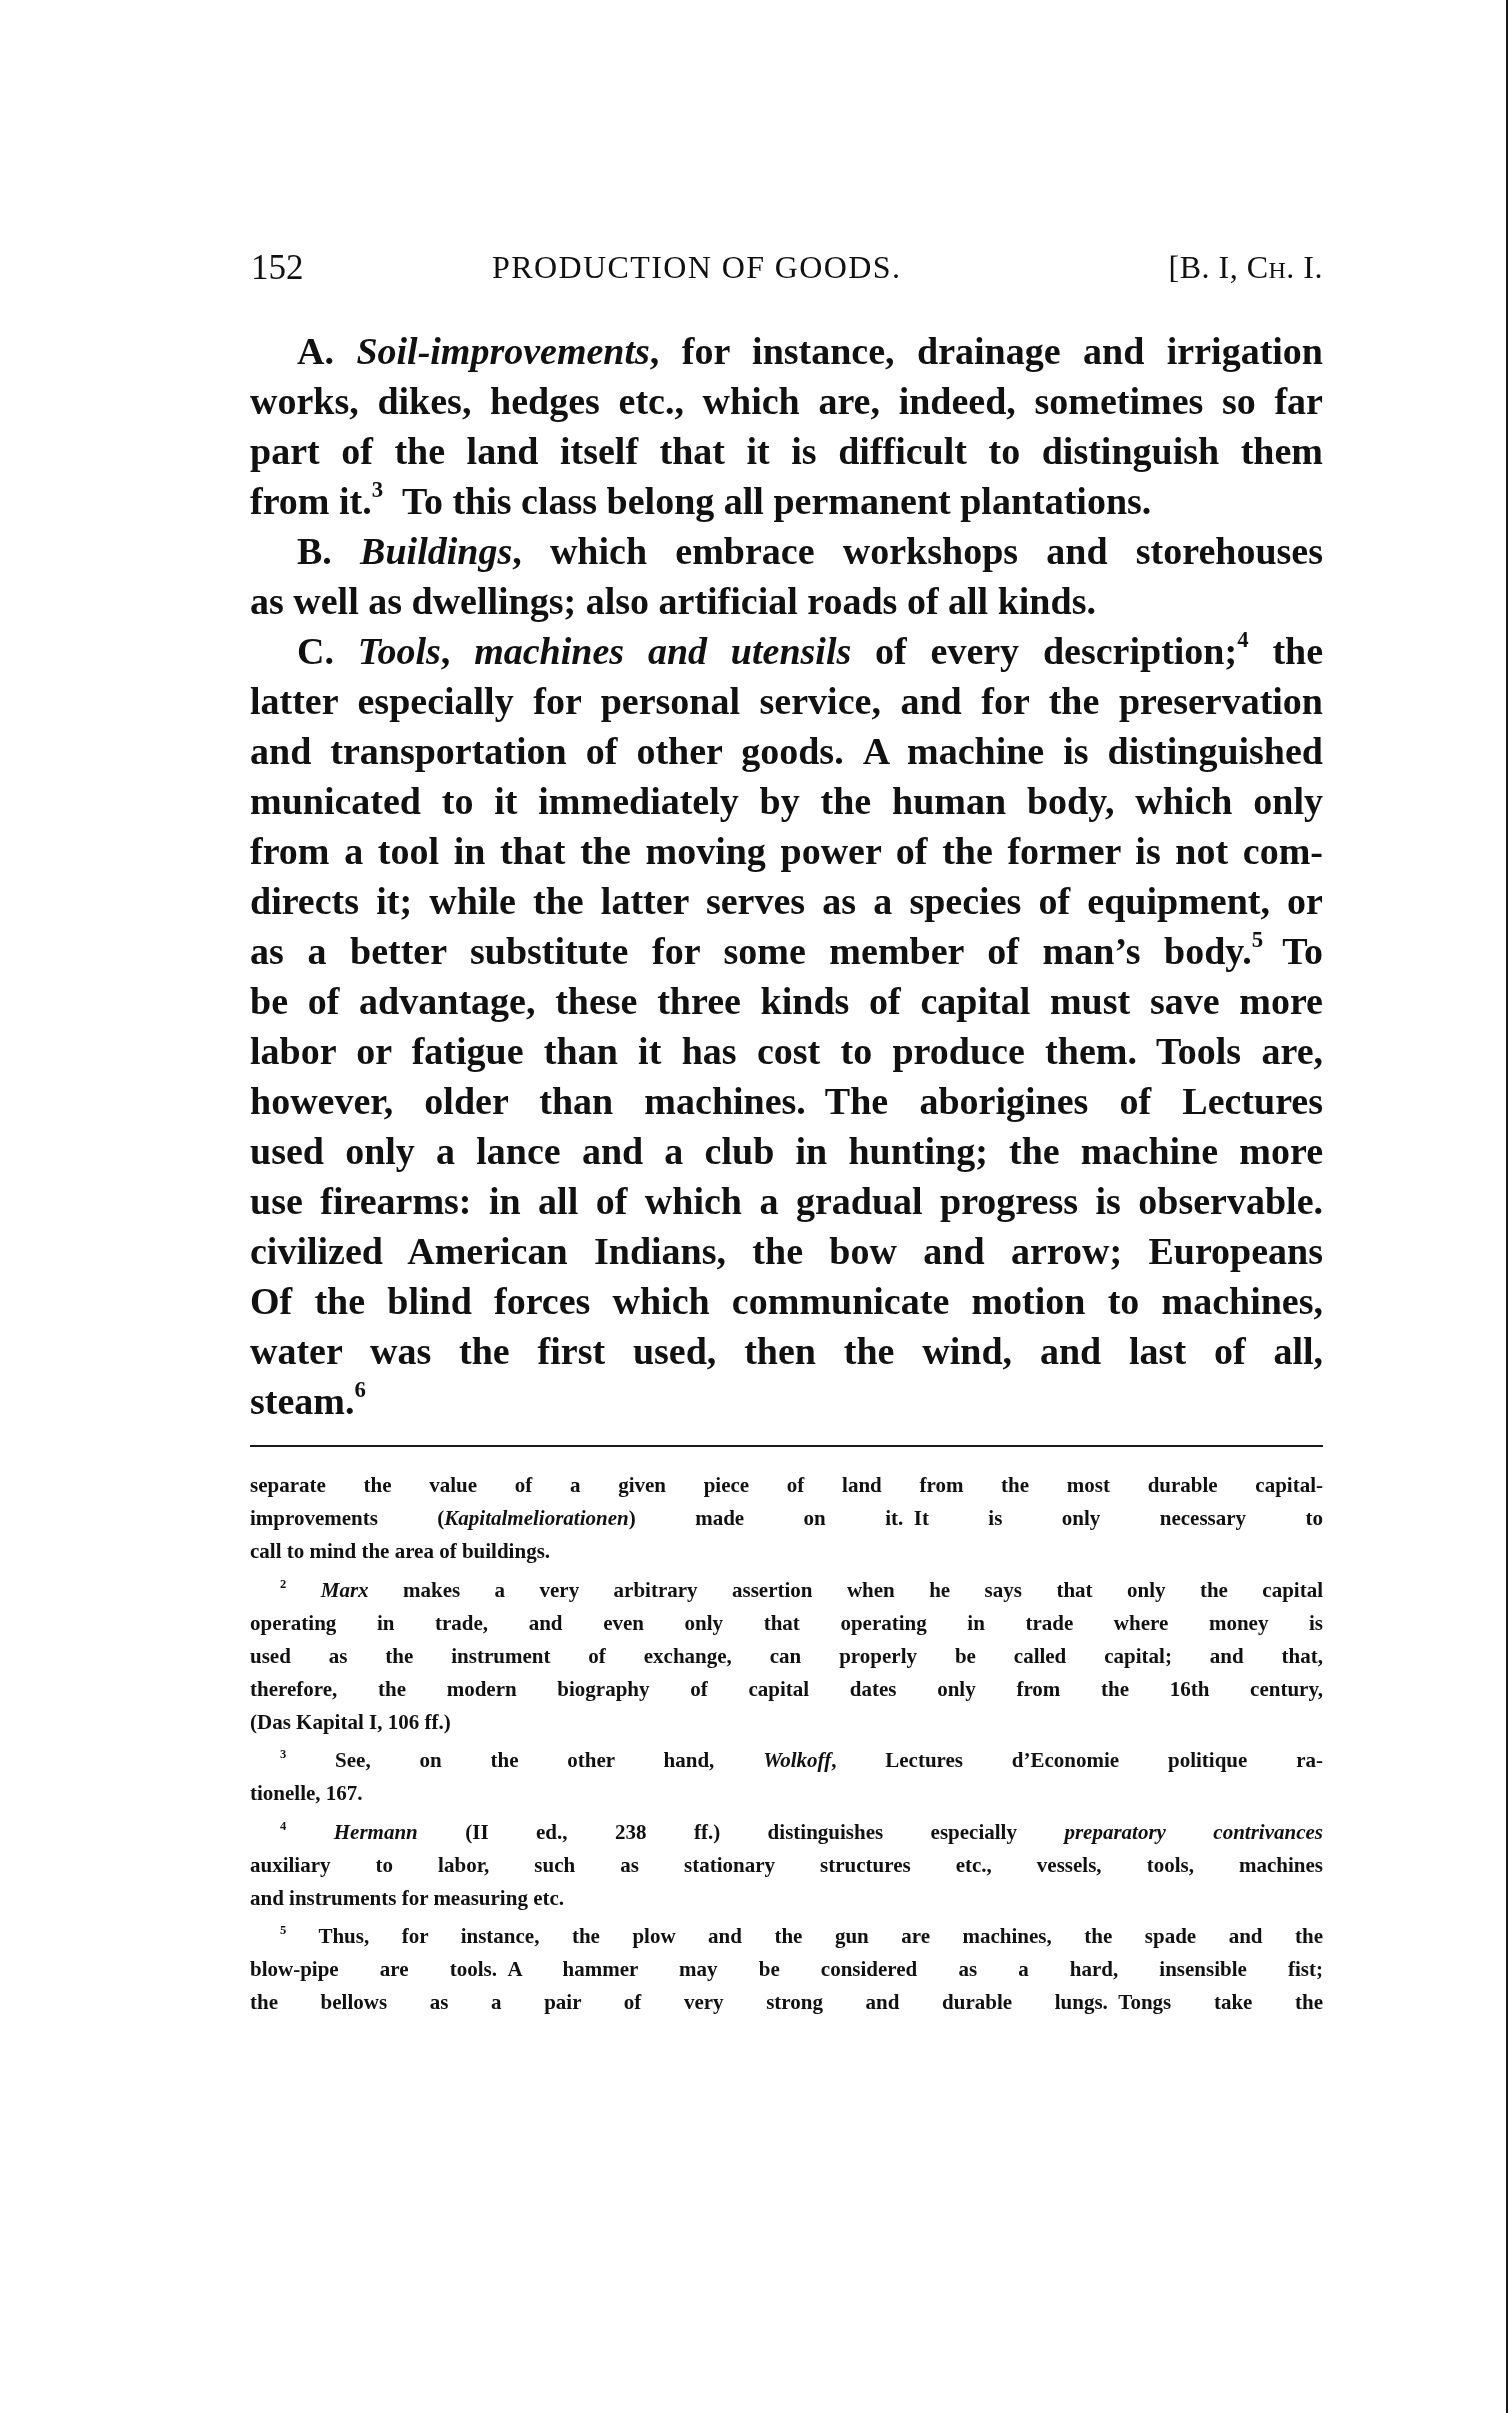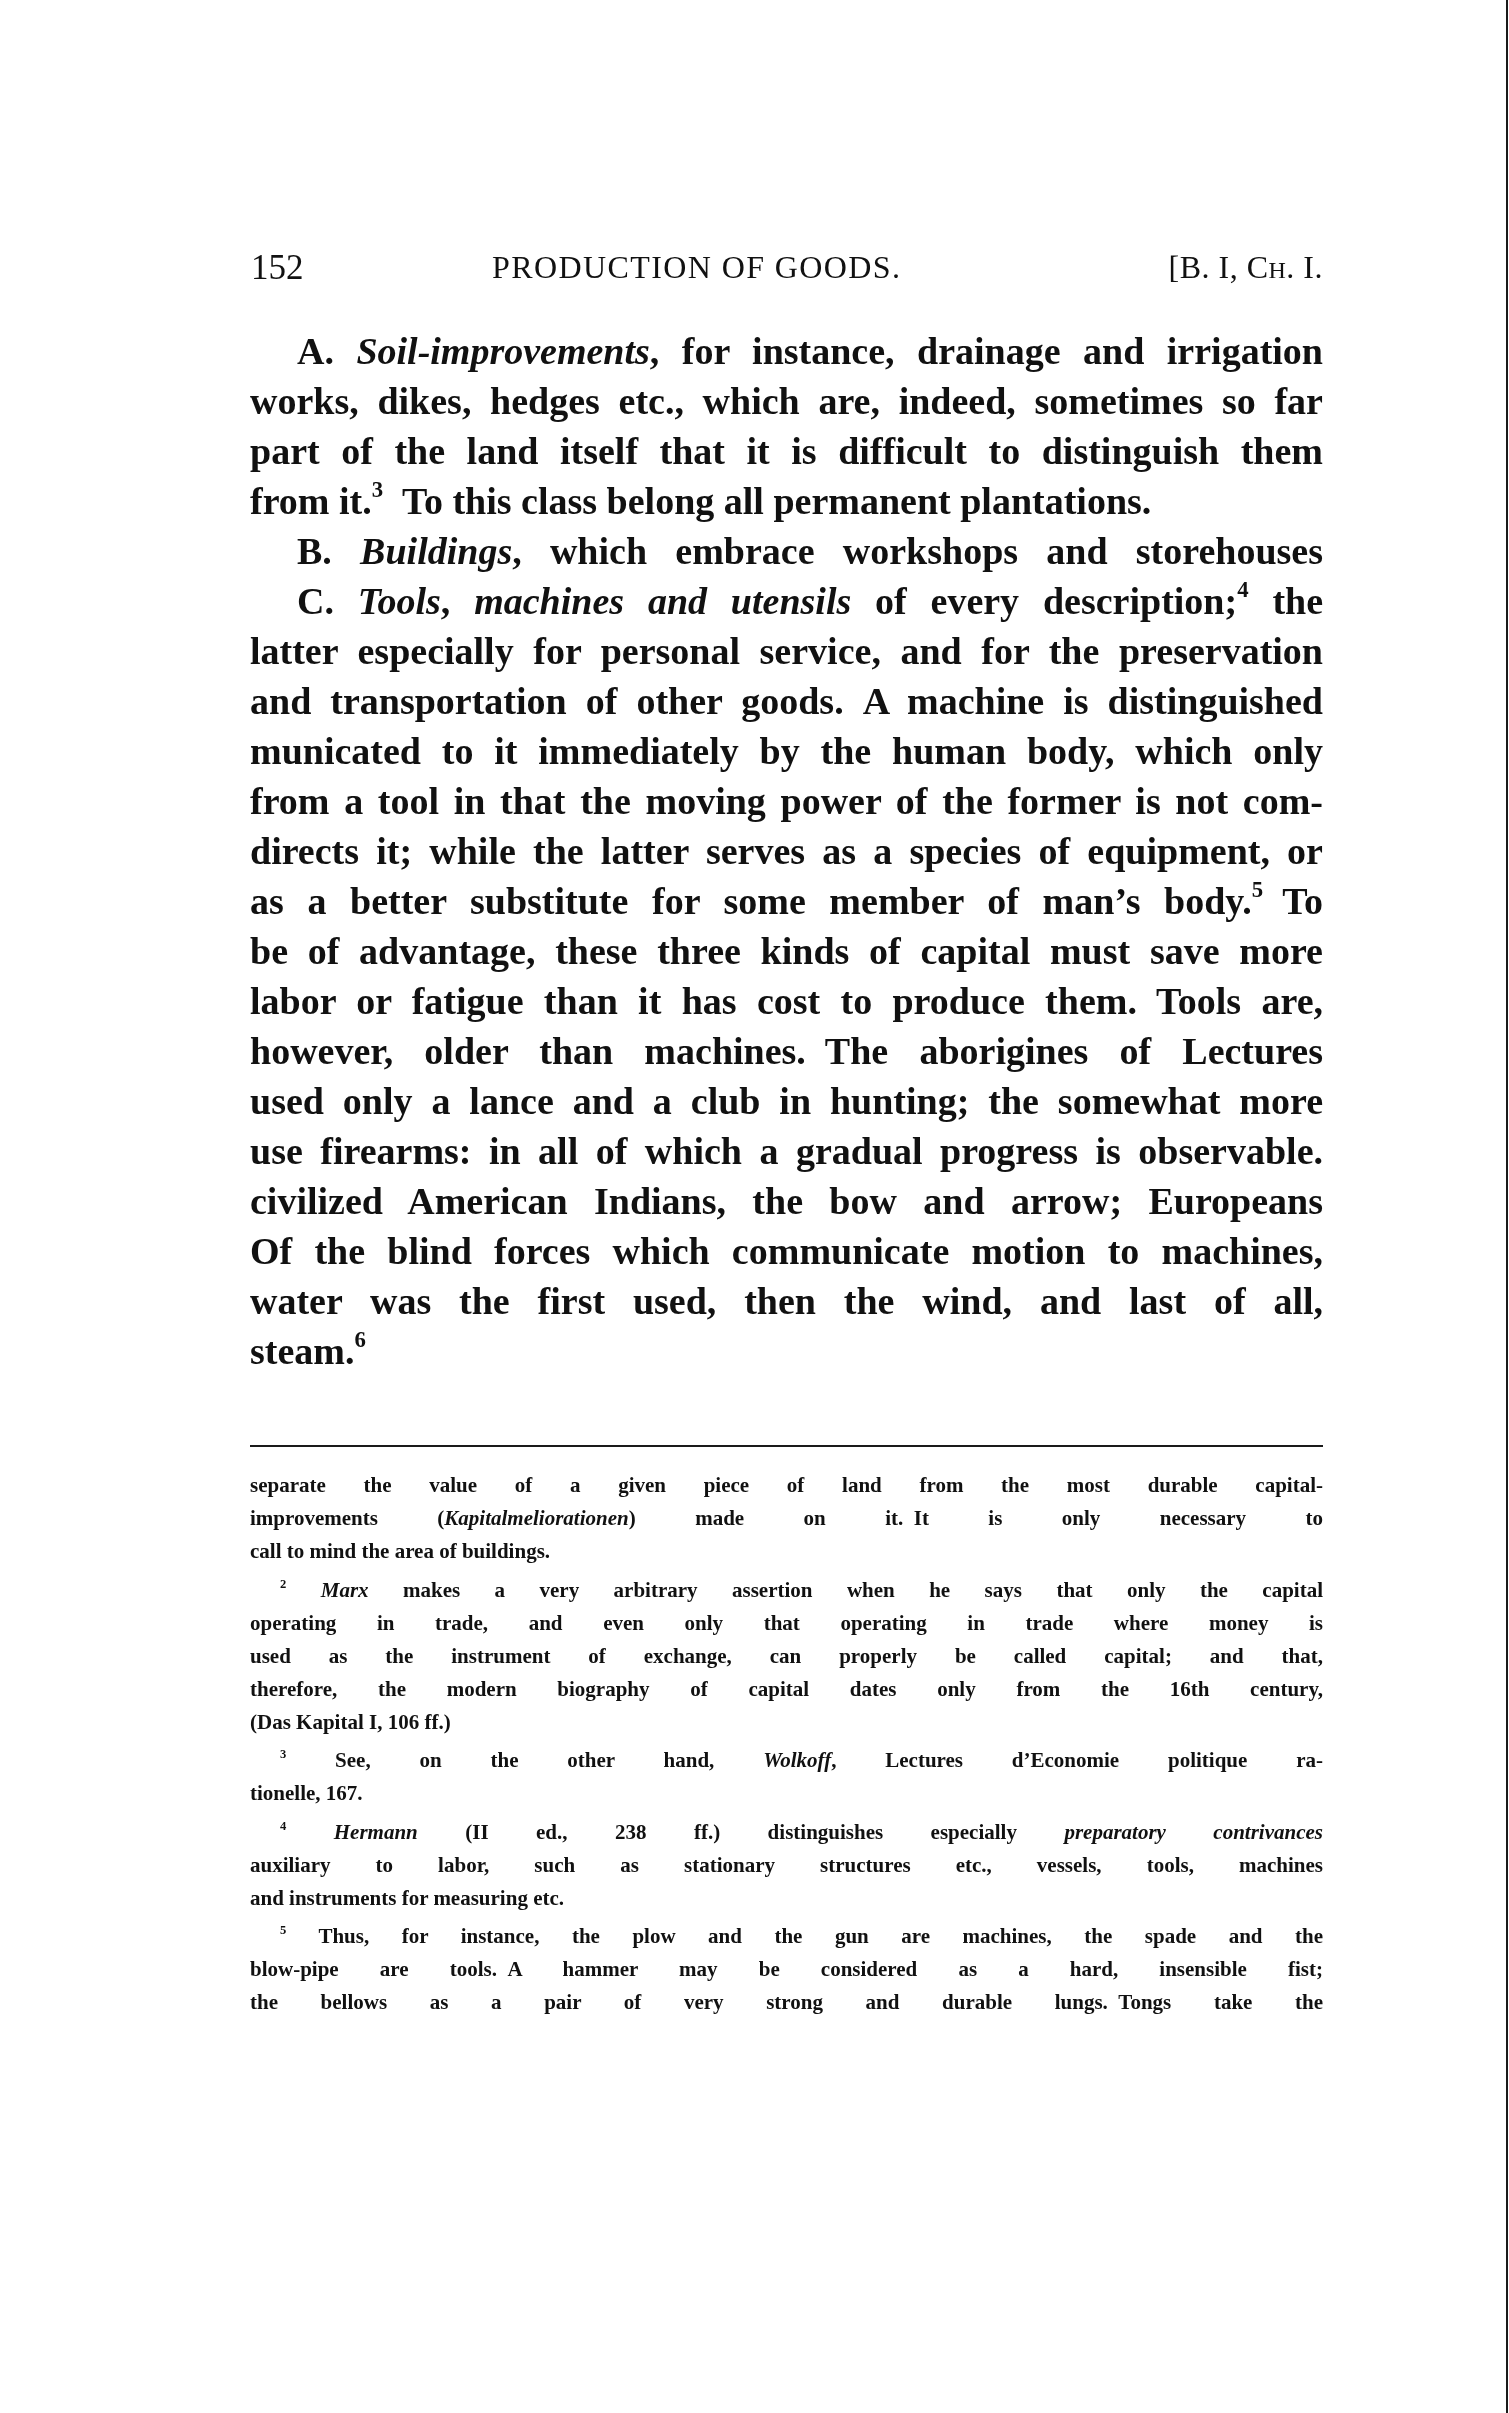--- a/index.html
+++ b/index.html
@@ -118,31 +118,32 @@
   <span class="title">PRODUCTION OF GOODS.</span>
   <span class="section"><span>[</span><span>B. I, </span><span>C</span><span class="sc">H</span><span>. I.</span></span>
 </div>
 
 <div class="body-text" id="body-text">
     <div class="line indent"><span>A. </span><em>Soil-improvements</em><span>, for instance, drainage and irrigation</span></div>
     <div class="line"><span>works, dikes, hedges etc., which are, indeed, sometimes so far</span></div>
     <div class="line"><span>part of the land itself that it is difficult to distinguish them</span></div>
     <div class="line last"><span>from it.</span><sup>3</sup><span> To this class belong all permanent plantations.</span></div>
     <div class="line indent"><span>B. </span><em>Buildings</em><span>, which embrace workshops and storehouses</span></div>
+    <div class="line last"><span>as well as dwellings; also artificial roads of all kinds.</span></div>
     <div class="line indent"><span>C. </span><em>Tools</em><span>, </span><em>machines and utensils</em><span> of every description;</span><sup>4</sup><span> the</span></div>
     <div class="line"><span>latter especially for personal service, and for the preservation</span></div>
     <div class="line"><span>and transportation of other goods. A machine is distinguished</span></div>
     <div class="line"><span>municated to it immediately by the human body, which only</span></div>
     <div class="line"><span>from a tool in that the moving power of the former is not com-</span></div>
     <div class="line"><span>directs it; while the latter serves as a species of equipment, or</span></div>
     <div class="line"><span>as a better substitute for some member of man’s body.</span><sup>5</sup><span> To</span></div>
     <div class="line"><span>be of advantage, these three kinds of capital must save more</span></div>
     <div class="line"><span>labor or fatigue than it has cost to produce them. Tools are,</span></div>
     <div class="line"><span>however, older than machines. The aborigines of Lectures</span></div>
-    <div class="line"><span>used only a lance and a club in hunting; the somewhat more</span></div>
+    <div class="line"><span>used only a lance and a club in hunting; the machine more</span></div>
     <div class="line"><span>use firearms: in all of which a gradual progress is observable.</span></div>
     <div class="line"><span>civilized American Indians, the bow and arrow; Europeans</span></div>
     <div class="line"><span>Of the blind forces which communicate motion to machines,</span></div>
     <div class="line"><span>water was the first used, then the wind, and last of all,</span></div>
     <div class="line last"><span>steam.</span><sup>6</sup></div>
   </div>
 
 <div class="footnote-rule"></div>
 
 <div class="footnotes" id="footnotes">

